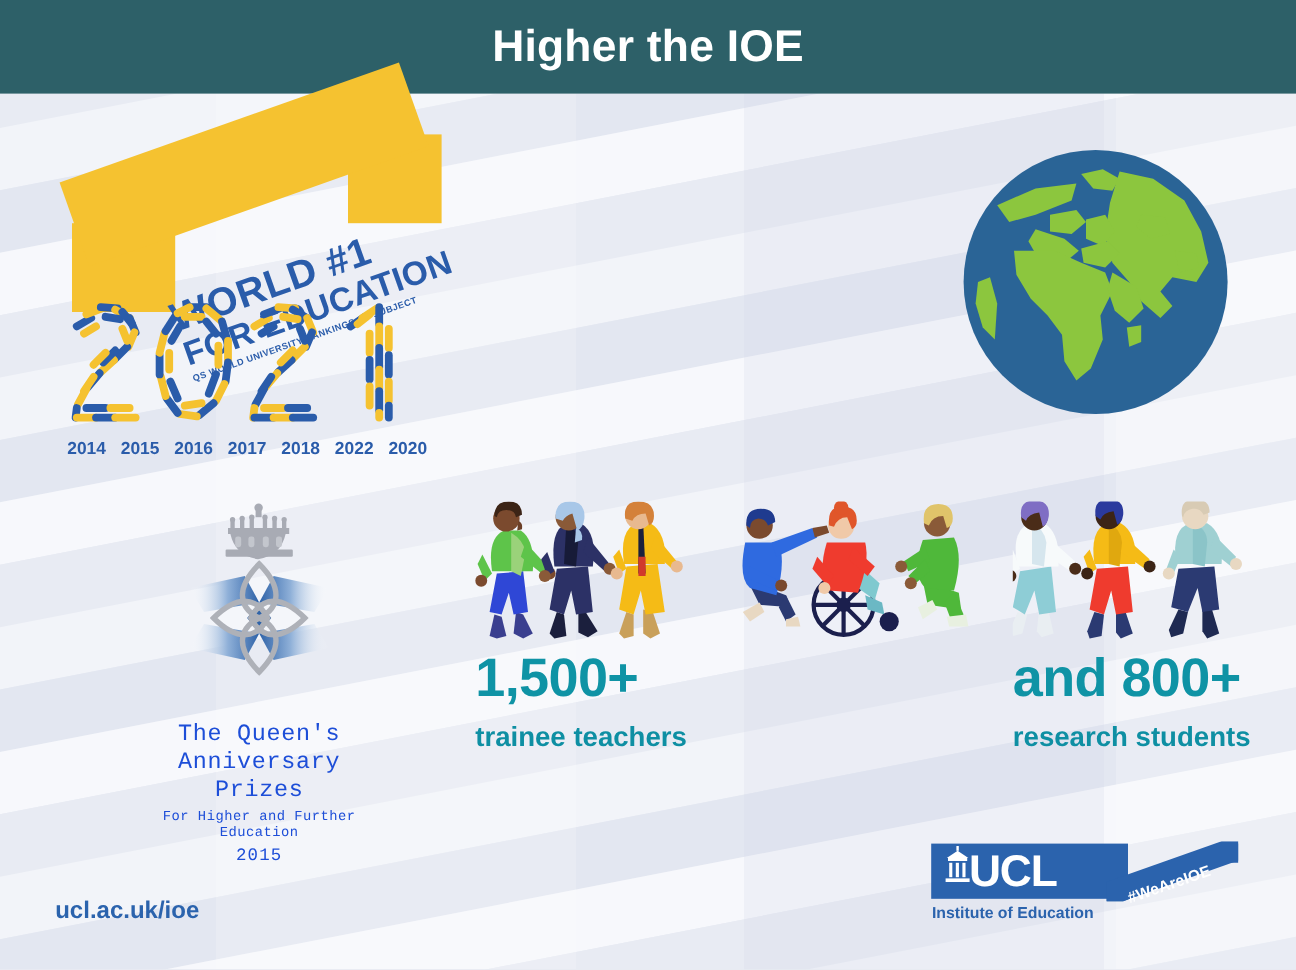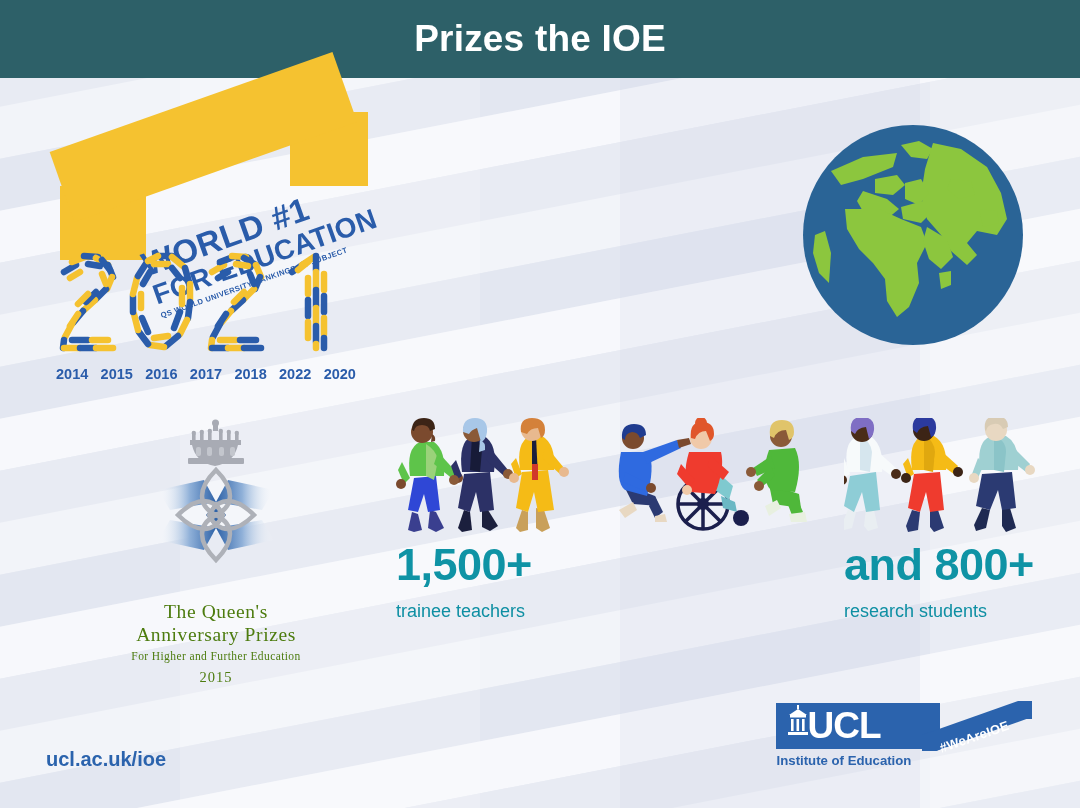--- a/index.html
+++ b/index.html
@@ -61,32 +61,32 @@
 
   
   .countries{position:absolute;left:403px;top:213px;}
   .countries-sub{color:#0e8fa3;font-size:19.5px;font-weight:bold;letter-spacing:.1px;}
   .countries-big{color:#0f93a5;font-size:57px;font-weight:bold;line-height:1;margin-top:12px;letter-spacing:-.5px;}
 
   .globe{position:absolute;left:801px;top:123px;width:225px;height:225px;}
 
   
   .qap{position:absolute;left:118px;top:418px;width:196px;height:280px;text-align:center;}
-  .qap-txt{margin-top:8px;color:#4d7c0f;font-family:Liberation Serif, serif;line-height:1.18;}
+  .qap-txt{margin-top:8px;color:#1d4ed8;font-family:Liberation Mono, monospace;line-height:1.18;}
   .qap1{font-size:19.5px;letter-spacing:.6px;}
   .qap2{font-size:19.5px;letter-spacing:.6px;}
   .qap3{font-size:11.5px;letter-spacing:.4px;margin-top:4px;}
   .qap4{font-size:14.5px;letter-spacing:1px;margin-top:5px;}
 
   
   .stats{position:absolute;left:396px;top:418px;width:640px;height:220px;display:flex;gap:29px;}
   .stat{width:200px;position:relative;}
   .stat-art{height:118px;position:relative;}
   .stat-num{color:#0f93a5;font-size:45px;font-weight:bold;line-height:1;margin-top:6px;letter-spacing:-.5px;}
-  .stat-lab{color:#0e8fa3;font-size:18px;font-weight:normal;margin-top:14px;}
+  .stat-lab{color:#0e8fa3;font-size:23px;font-weight:bold;margin-top:14px;}
 
   
   .url{position:absolute;left:46px;top:748px;color:#2b63ad;font-size:20px;font-weight:bold;}
   .ucl-logo{position:absolute;left:776px;top:703px;width:164px;height:46px;background:#2b63ad;}
   .ucl-text{
     position:absolute;left:0;top:0;width:136px;height:46px;
     display:flex;align-items:center;justify-content:center;
     color:#ffffff;font-size:37px;font-weight:bold;letter-spacing:-1px;
     font-family:"Liberation Sans", sans-serif;
   }
@@ -124,21 +124,21 @@
         <div class="row r3"></div>
         <div class="row r4"></div>
 
     </div>
     <div class="vsplit a"></div>
     <div class="vsplit b"></div>
     <div class="vsplit c"></div>
   </div>
 
   <div class="header">
-    <div class="header-title">Prizes the IOE</div>
+    <div class="header-title">Higher the IOE</div>
   </div>
 
   <div class="ribbon-wrap">
     <div class="ribbon-tailL"></div>
     <div class="ribbon-tailR"></div>
     <div class="ribbon"></div>
     <div class="ribbon-txt">
       <div class="rb1">WORLD #1</div>
       <div class="rb2">FOR EDUCATION</div>
       <div class="rb3">QS WORLD UNIVERSITY RANKINGS BY SUBJECT</div>

